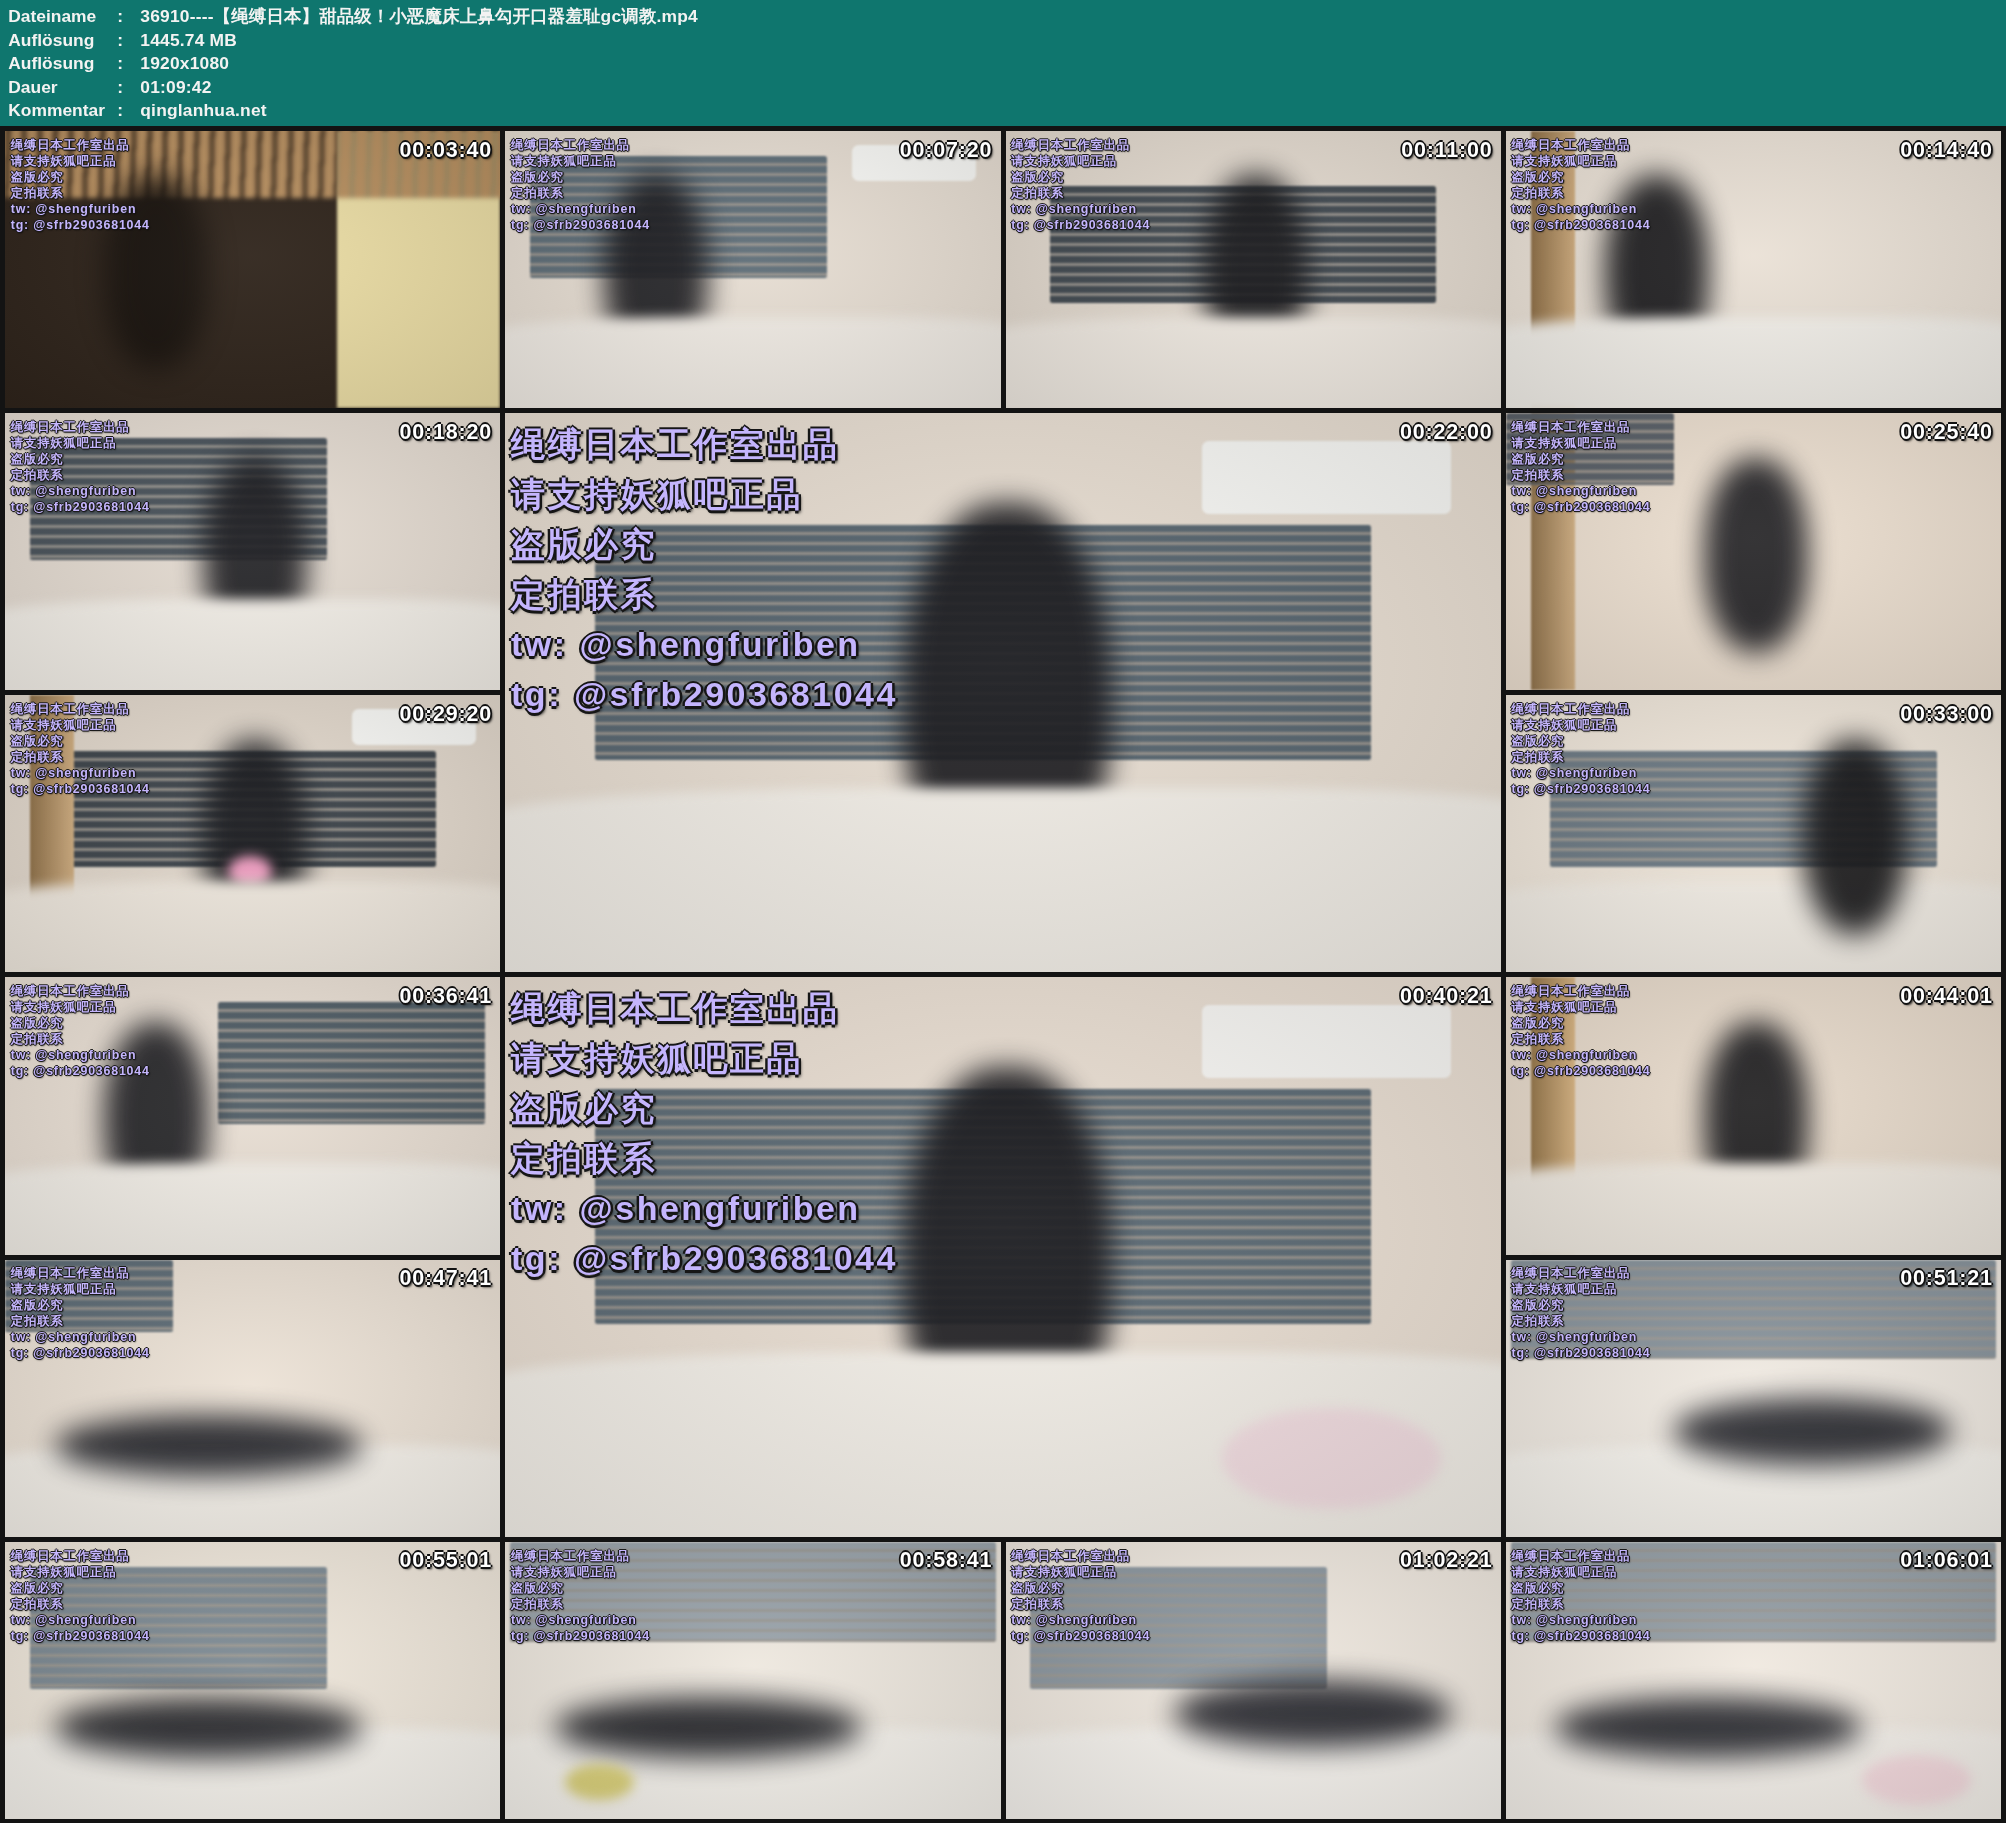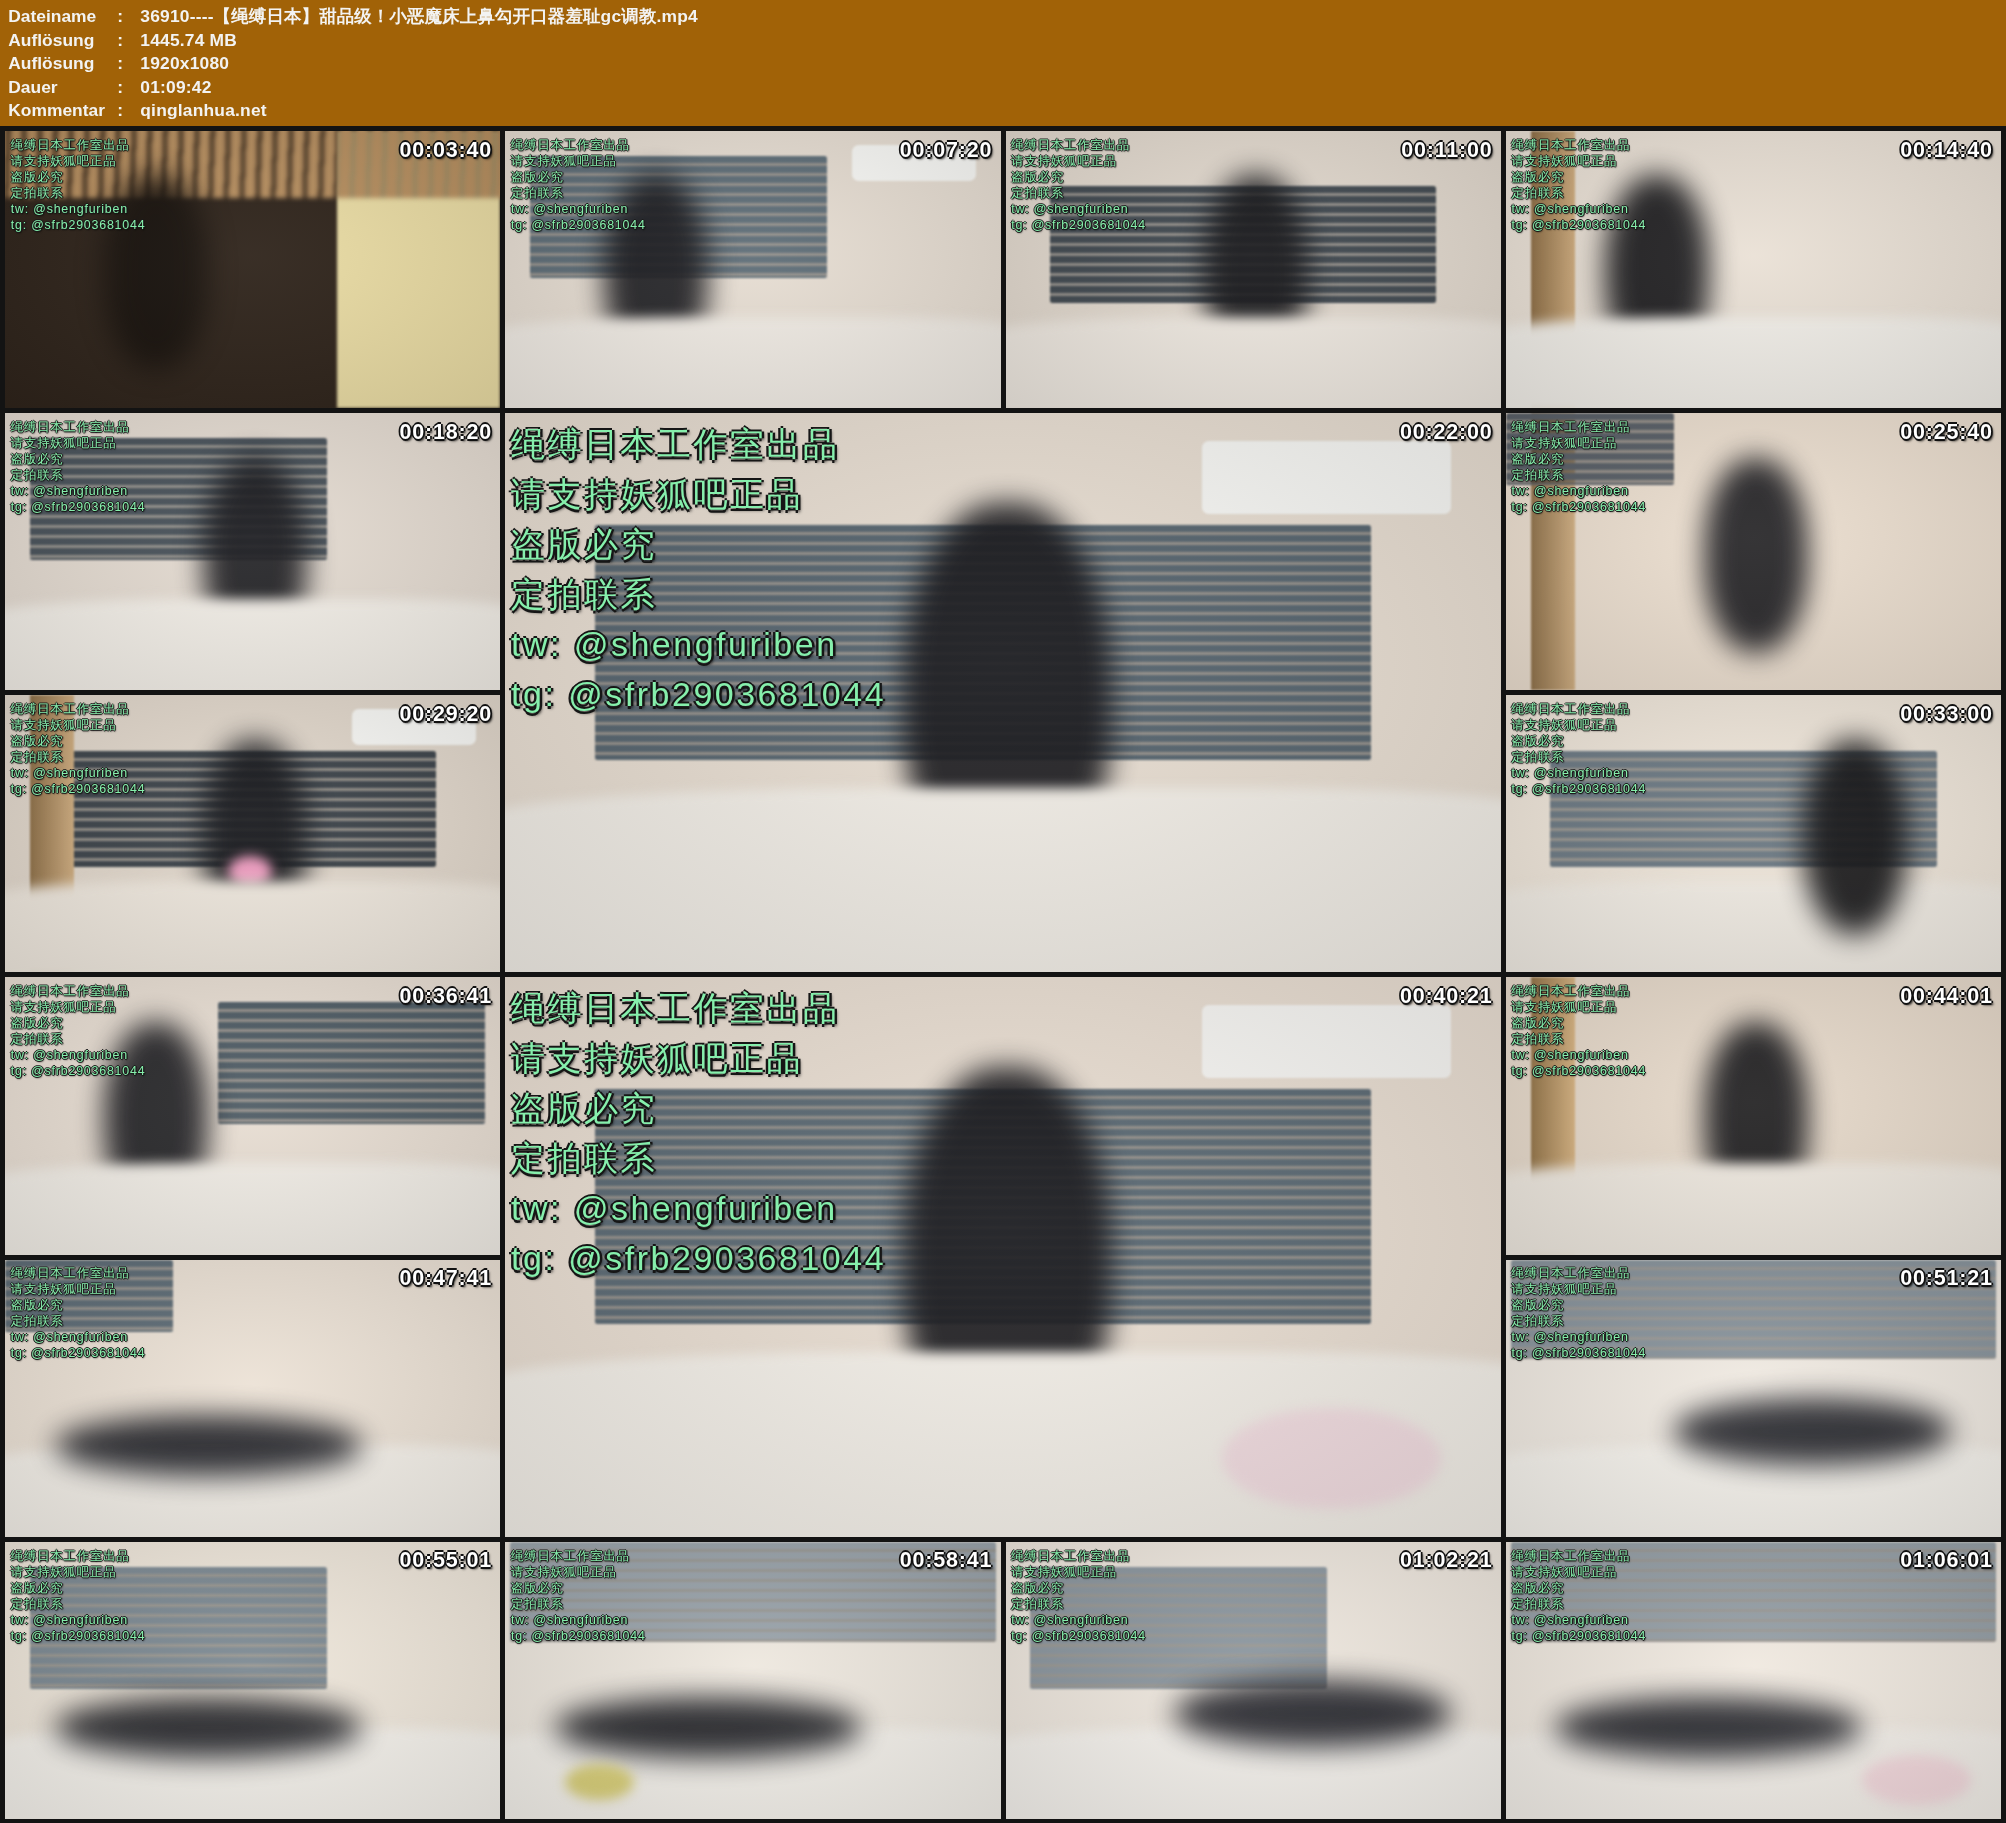--- a/index.html
+++ b/index.html
@@ -3,21 +3,21 @@
 <meta charset="utf-8">
 <style>
   html,body{margin:0;padding:0;background:#131313;}
   body{
     width:2006px;height:1823px;position:relative;overflow:hidden;
     font-family:"Liberation Sans","DejaVu Sans",sans-serif;
   }
   
   .header{
     position:absolute;top:0;left:0;width:2006px;height:156px;
-    background:#a16207;color:#f3f3f2;box-sizing:border-box;
+    background:#0f766e;color:#f3f3f2;box-sizing:border-box;
     padding:5px 0 0 8.3px;
   }
   .field{display:flex;line-height:23.6px;font-size:17.4px;font-weight:bold;white-space:nowrap;}
   .f-label{width:109px;flex:0 0 109px;}
   .f-colon{width:23px;flex:0 0 23px;text-align:left;}
   .f-value{letter-spacing:0.2px;}
   
   .sheet{
     position:absolute;top:126px;left:0;width:2006px;height:1698px;
     box-sizing:border-box;padding:5px;background:#131313;
@@ -47,21 +47,21 @@
     border-radius:46%;filter:blur(14px);}
   .ly-figure.pos-left{left:20%;}
   .ly-figure.pos-right{left:60%;}
   .ly-figure.pos-lying{top:56%;left:10%;width:62%;height:22%;border-radius:50%;}
   .ly-figure.pos-lying-r{top:50%;left:34%;width:56%;height:24%;border-radius:50%;}
   .ly-box{top:5%;right:5%;width:25%;height:13%;background:var(--c);border-radius:6.6px;filter:blur(1.2px);}
   .ly-blob{top:58%;left:45%;width:9%;height:11%;background:var(--c);border-radius:50%;filter:blur(5.8px);}
   .ly-blob.pos-br{top:auto;left:auto;right:6%;bottom:5%;width:22%;height:18%;}
   .ly-blob.pos-bl{top:auto;bottom:7%;left:12%;width:14%;height:13%;}
   
-  .wm{position:absolute;top:5.8px;left:5.8px;color:#86efac;font-weight:normal;
+  .wm{position:absolute;top:5.8px;left:5.8px;color:#c4b5fd;font-weight:bold;
     text-shadow:-1.2px 0 #1a1a1a,1.2px 0 #1a1a1a,0 -1.2px #1a1a1a,0 1.2px #1a1a1a,0.8px 0.8px 1.7px #000;}
   .size-small .wm{font-size:12.4px;line-height:16px;letter-spacing:0.8px;}
   .size-large .wm{font-size:34px;line-height:50px;letter-spacing:2.5px;
     text-shadow:-2.5px 0 #161616,2.5px 0 #161616,0 -2.5px #161616,0 2.5px #161616,1.7px 1.7px 3.3px #000;}
   
   .ts{position:absolute;top:6.6px;right:8.3px;color:#fff;font-weight:bold;font-size:21.5px;
     letter-spacing:0.8px;text-shadow:-1.7px 0 #111,1.7px 0 #111,0 -1.7px #111,0 1.7px #111,1.7px 1.7px 2.5px #000;}
 </style>
 </head>
 <body>

